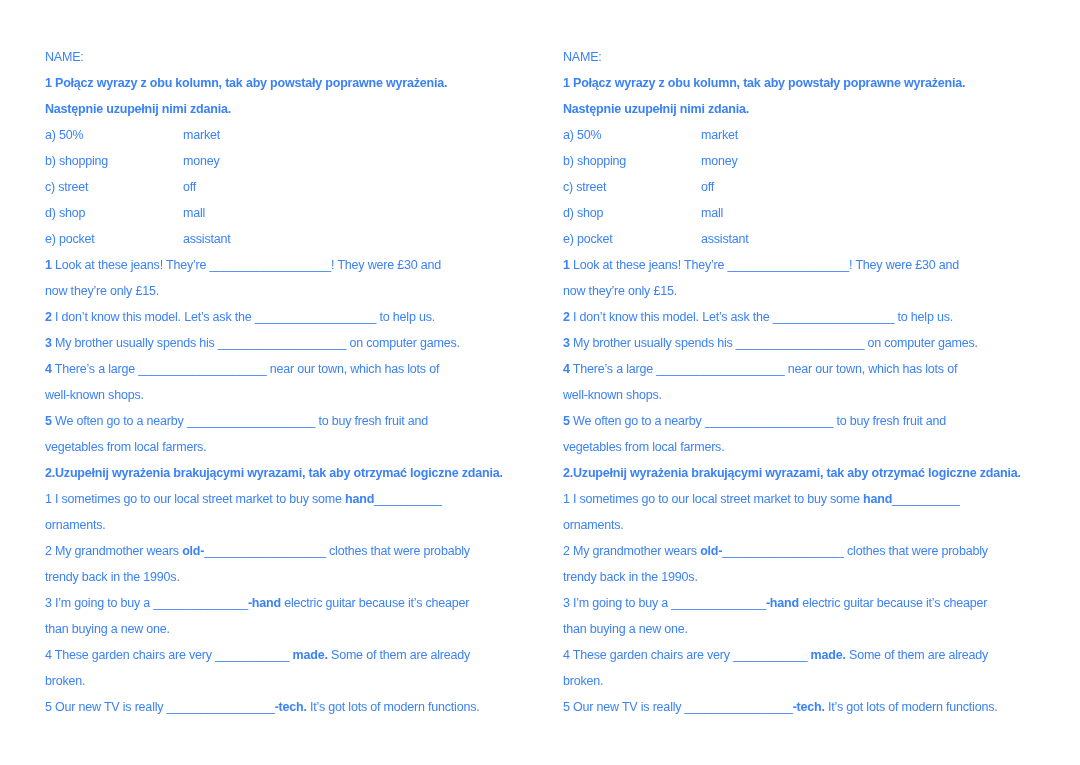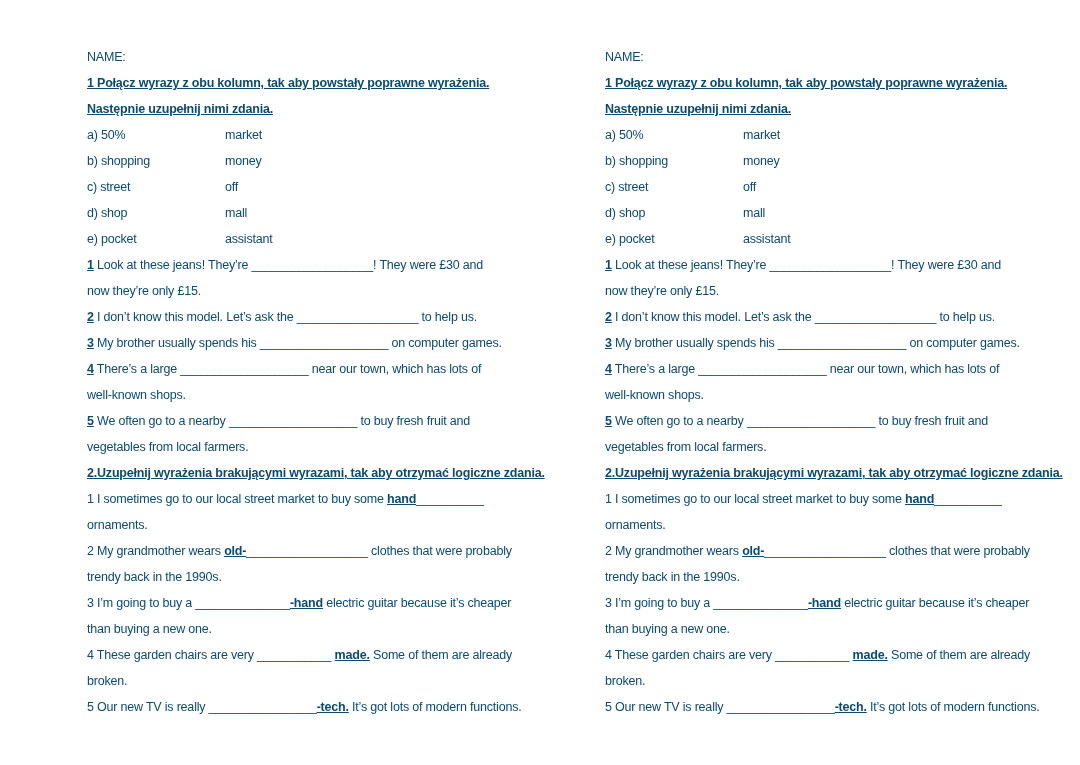--- a/index.html
+++ b/index.html
@@ -15,31 +15,30 @@
     color: #1e1e1e;
     font-family: "Liberation Sans", sans-serif;
     overflow: hidden;
   }
   .col {
     position: absolute;
     top: 44px;
     width: 500px;
     font-size: 12.5px;
     letter-spacing: -0.2px;
-    color: #0c4a6e;
-    margin-left: 42px;
+    color: #3b82f6;
   }
   .col.left  { left: 45px; }
   .col.right { left: 563px; }
   .line {
     height: 26px;
     line-height: 26px;
     white-space: nowrap;
   }
-  .b { font-weight: bold; text-decoration: underline; }
+  .b { font-weight: bold; }
   .match-left {
     display: inline-block;
     width: 138px;
   }
 </style>
 </head>
 <body>
 
 <div class="page">
   <div class="col left">

